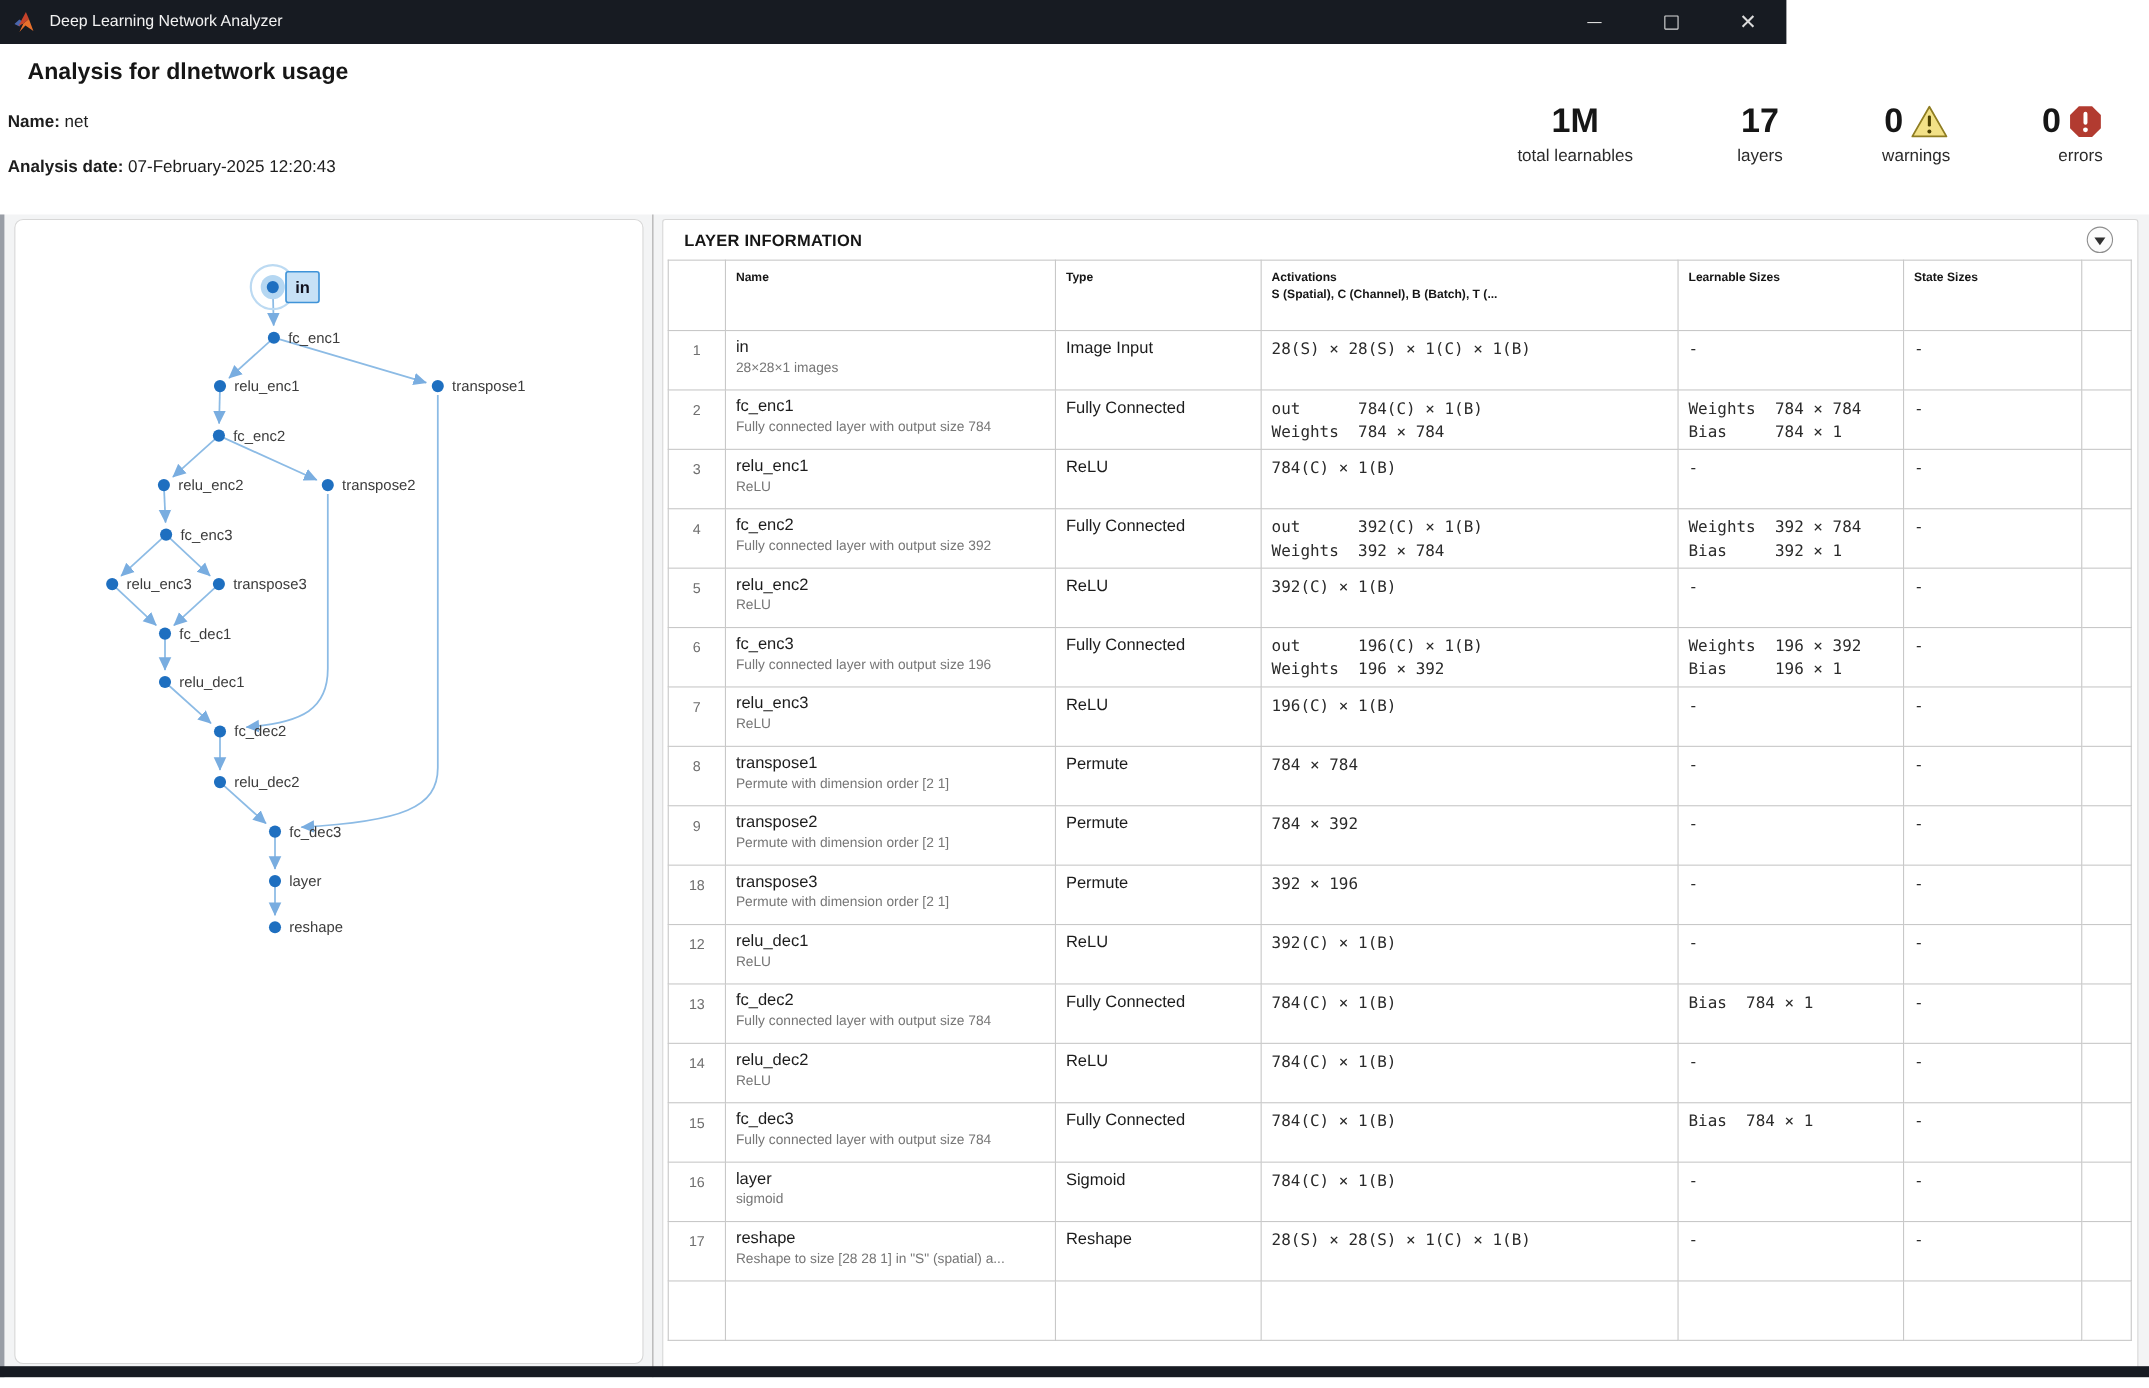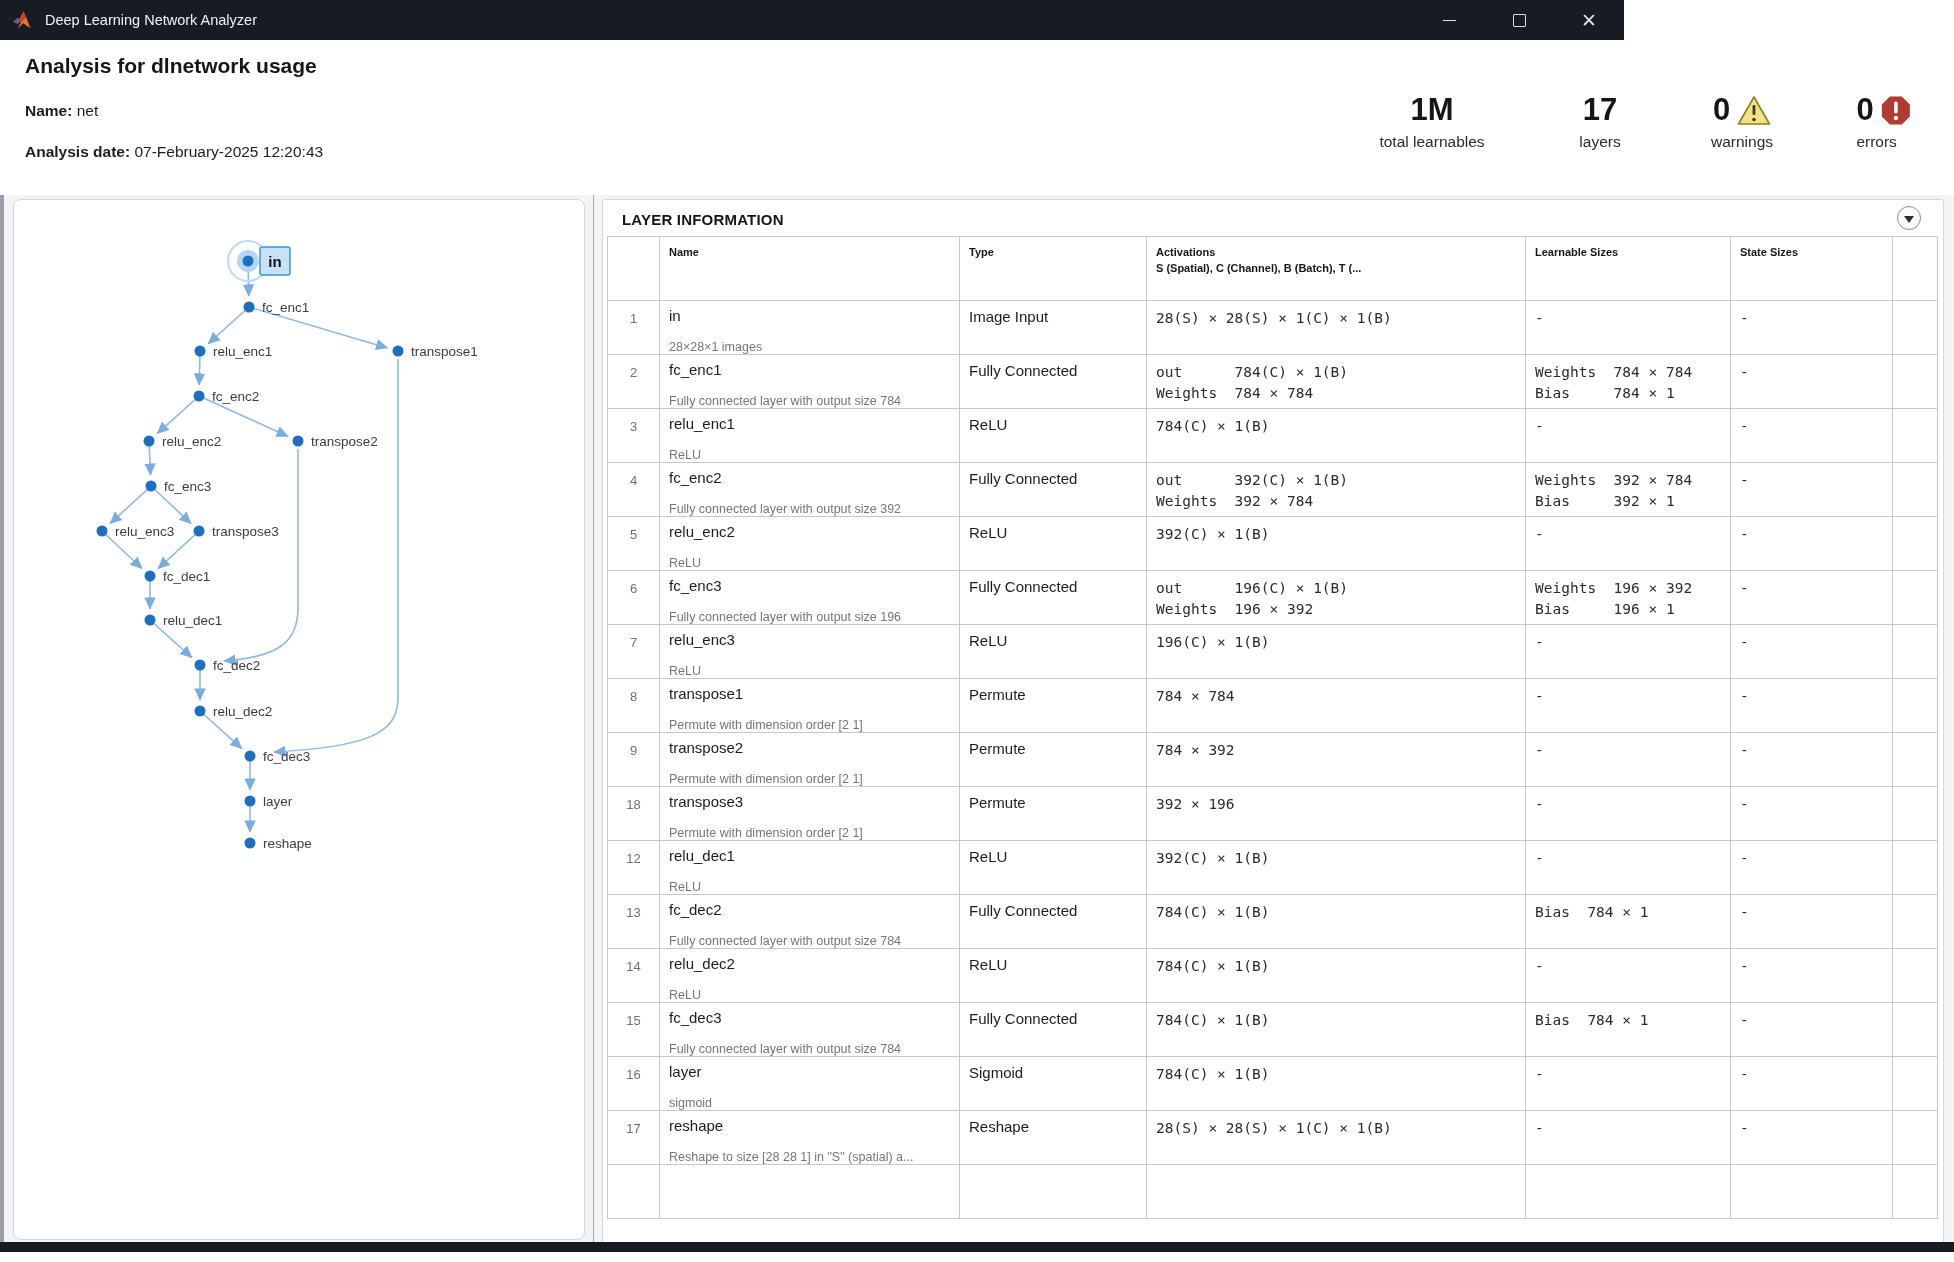--- a/index.html
+++ b/index.html
@@ -13,25 +13,25 @@
   .titlebar .logo{margin-left:13px;width:22px;height:20px;flex:0 0 auto;}
   .titlebar .title{color:#f2f2f2;font-size:14.5px;margin-left:10px;}
   .win-btns{position:absolute;right:0;top:0;height:40px;display:flex;}
   .win-btn{width:70px;height:40px;display:flex;align-items:center;justify-content:center;cursor:default;}
   .glyph-min{display:block;width:13px;border-top:1.6px solid #dcdcdc;}
   .glyph-max{display:block;width:11px;height:11px;border:1.5px solid #dcdcdc;border-radius:1px;}
   .glyph-close{color:#dcdcdc;font-size:19px;line-height:19px;font-weight:400;}
   
   .app-header{position:absolute;left:0;top:40px;width:1954px;height:155px;background:#ffffff;}
   .page-title{position:absolute;left:25px;top:14px;font-size:21px;font-weight:bold;color:#161616;}
-  .meta{position:absolute;left:25px;font-size:15.5px;color:#1d1d1d;}
+  .meta{position:absolute;left:7px;font-size:15.5px;color:#1d1d1d;}
   .meta b{font-weight:bold;}
   .meta-name{top:62px;}
   .meta-date{top:103px;}
-  .stat{position:absolute;top:50px;transform:translateX(-50%);text-align:left;white-space:nowrap;}
+  .stat{position:absolute;top:50px;transform:translateX(-50%);text-align:right;white-space:nowrap;}
   .stat-value{display:flex;align-items:center;justify-content:center;gap:7px;font-size:31px;font-weight:bold;color:#161616;height:40px;}
   .stat-label{margin-top:3px;font-size:15.5px;color:#2b2b2b;}
   .stat svg{display:block;}
   
   .content{position:absolute;left:0;top:195px;width:1954px;height:1057px;background:#f3f4f5;}
   .left-edge{position:absolute;left:0;top:0;width:4px;height:1057px;background:#999ea6;}
   .bottom-strip{position:absolute;left:0;bottom:0;width:1954px;height:10px;background:#171b22;}
   .divider{position:absolute;left:593px;top:0;width:1px;height:1057px;background:#a6a6a6;}
   
   .left-panel{position:absolute;left:13px;top:4px;width:570px;height:1039px;background:#ffffff;border:1px solid #d7d7d7;border-radius:8px;overflow:hidden;}
@@ -49,21 +49,21 @@
   .collapse-btn{position:absolute;right:22px;top:6px;width:24px;height:24px;border:1px solid #8f8f8f;border-radius:50%;background:#fbfbfb;display:flex;align-items:center;justify-content:center;box-sizing:border-box;}
   .tri-down{width:0;height:0;border-left:5px solid transparent;border-right:5px solid transparent;border-top:7px solid #2f2f2f;margin-top:2px;}
   table.layers{margin-left:4px;width:1330px;border-collapse:collapse;table-layout:fixed;}
   .layers th,.layers td{border:1px solid #c8c8c8;vertical-align:top;overflow:hidden;box-sizing:border-box;}
   .layers thead th{height:64px;padding:9px 4px 0 9px;text-align:left;font-size:11px;color:#161616;}
   .layers thead .sub{margin-top:4px;font-weight:bold;}
   .layers tbody tr{height:54px;}
   td.cnum{text-align:center;color:#6f6f6f;font-size:13px;padding-top:10px;}
   td.cname{padding:6px 8px 0 9px;}
   .lname{font-size:15px;color:#1c1c1c;}
-  .ldesc{font-size:12.5px;color:#767676;margin-top:16px;white-space:nowrap;}
+  .ldesc{font-size:12.5px;color:#767676;margin-top:3px;white-space:nowrap;}
   td.ctype{font-size:15px;padding:7px 0 0 9px;color:#1c1c1c;}
   td.mono{font-family:"DejaVu Sans Mono",monospace;font-size:14.5px;line-height:21px;padding:7px 0 0 9px;white-space:pre;color:#2b2b2b;}
   tr.stub{height:20px;}
 </style>
 </head>
 <body>
 
 <div class="titlebar">
   <svg class="logo" viewBox="0 0 24 22">
     <polygon points="0,13 5,8.5 8.5,11 5,15.5" fill="#4a66ac"></polygon>

